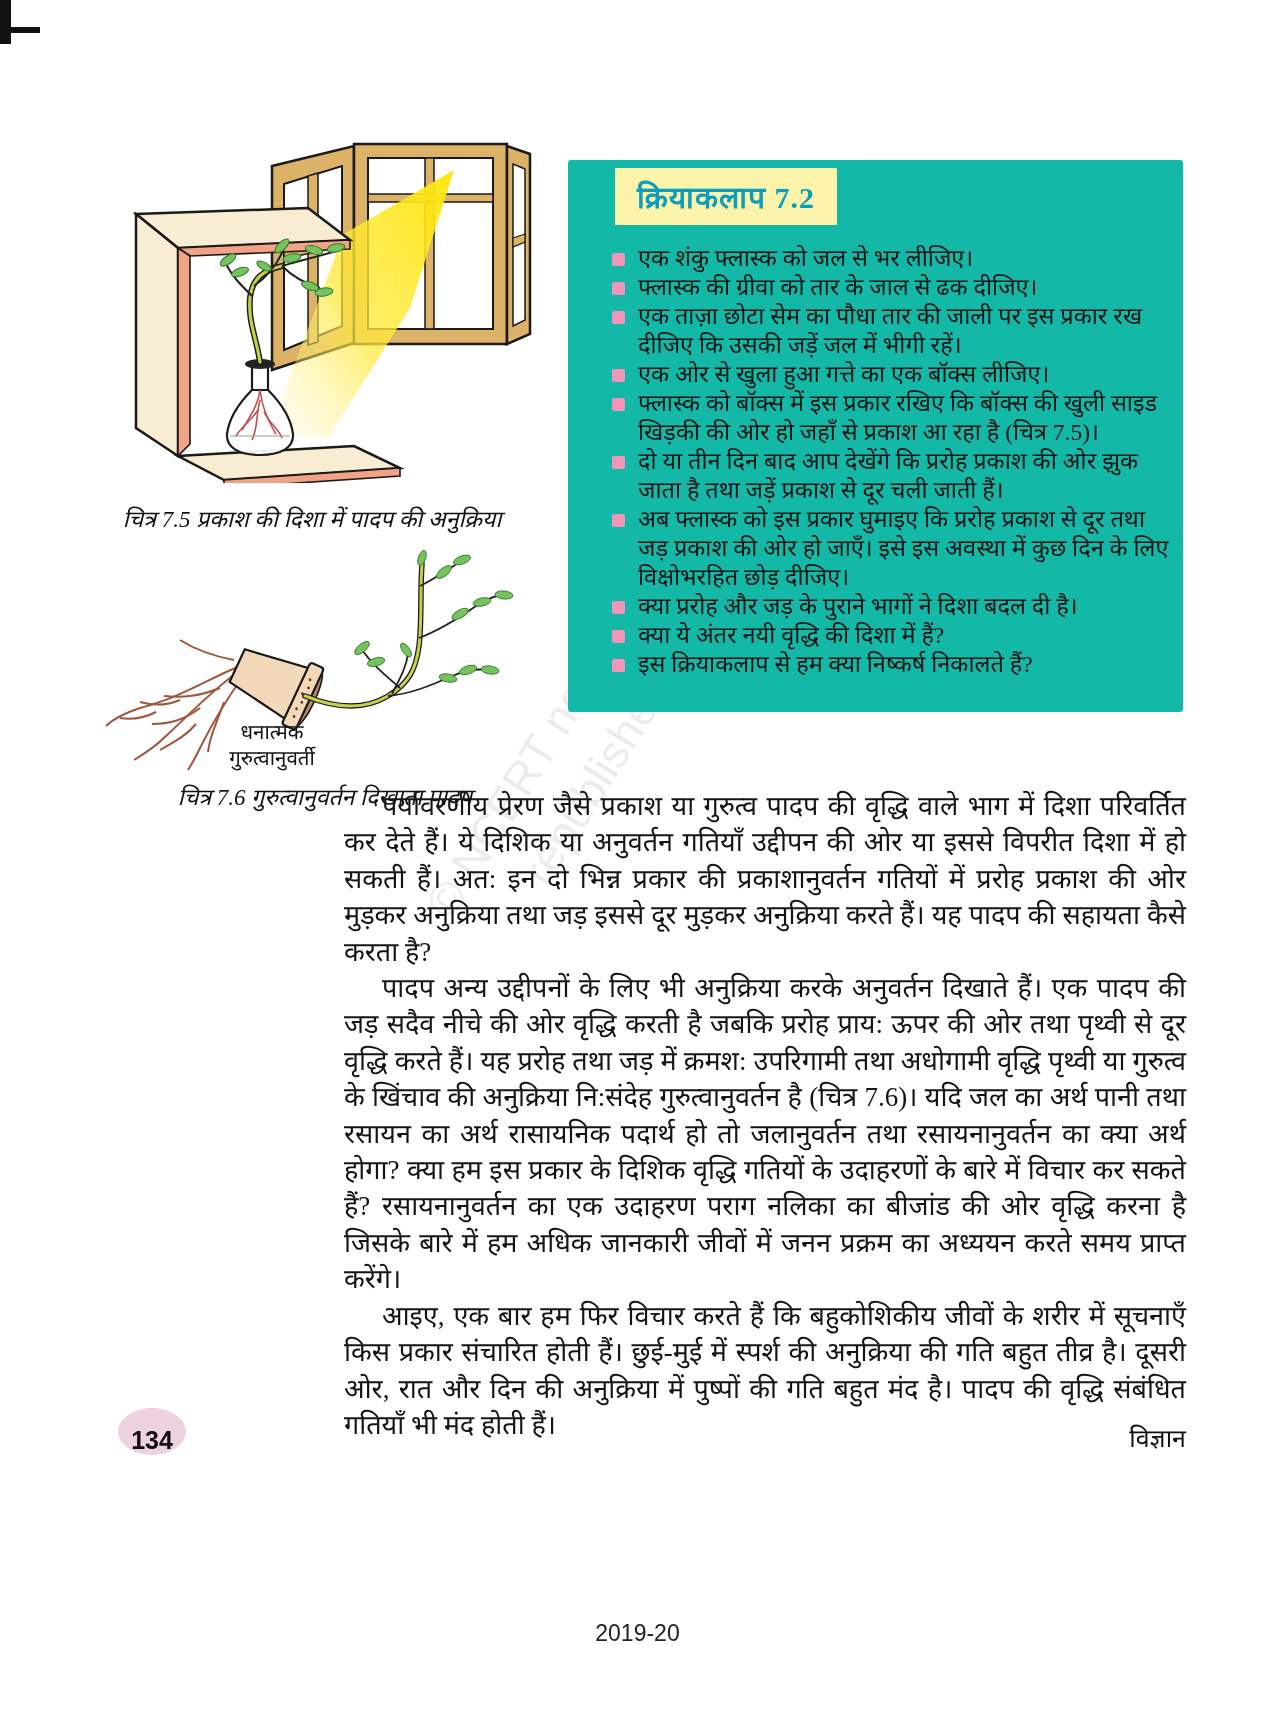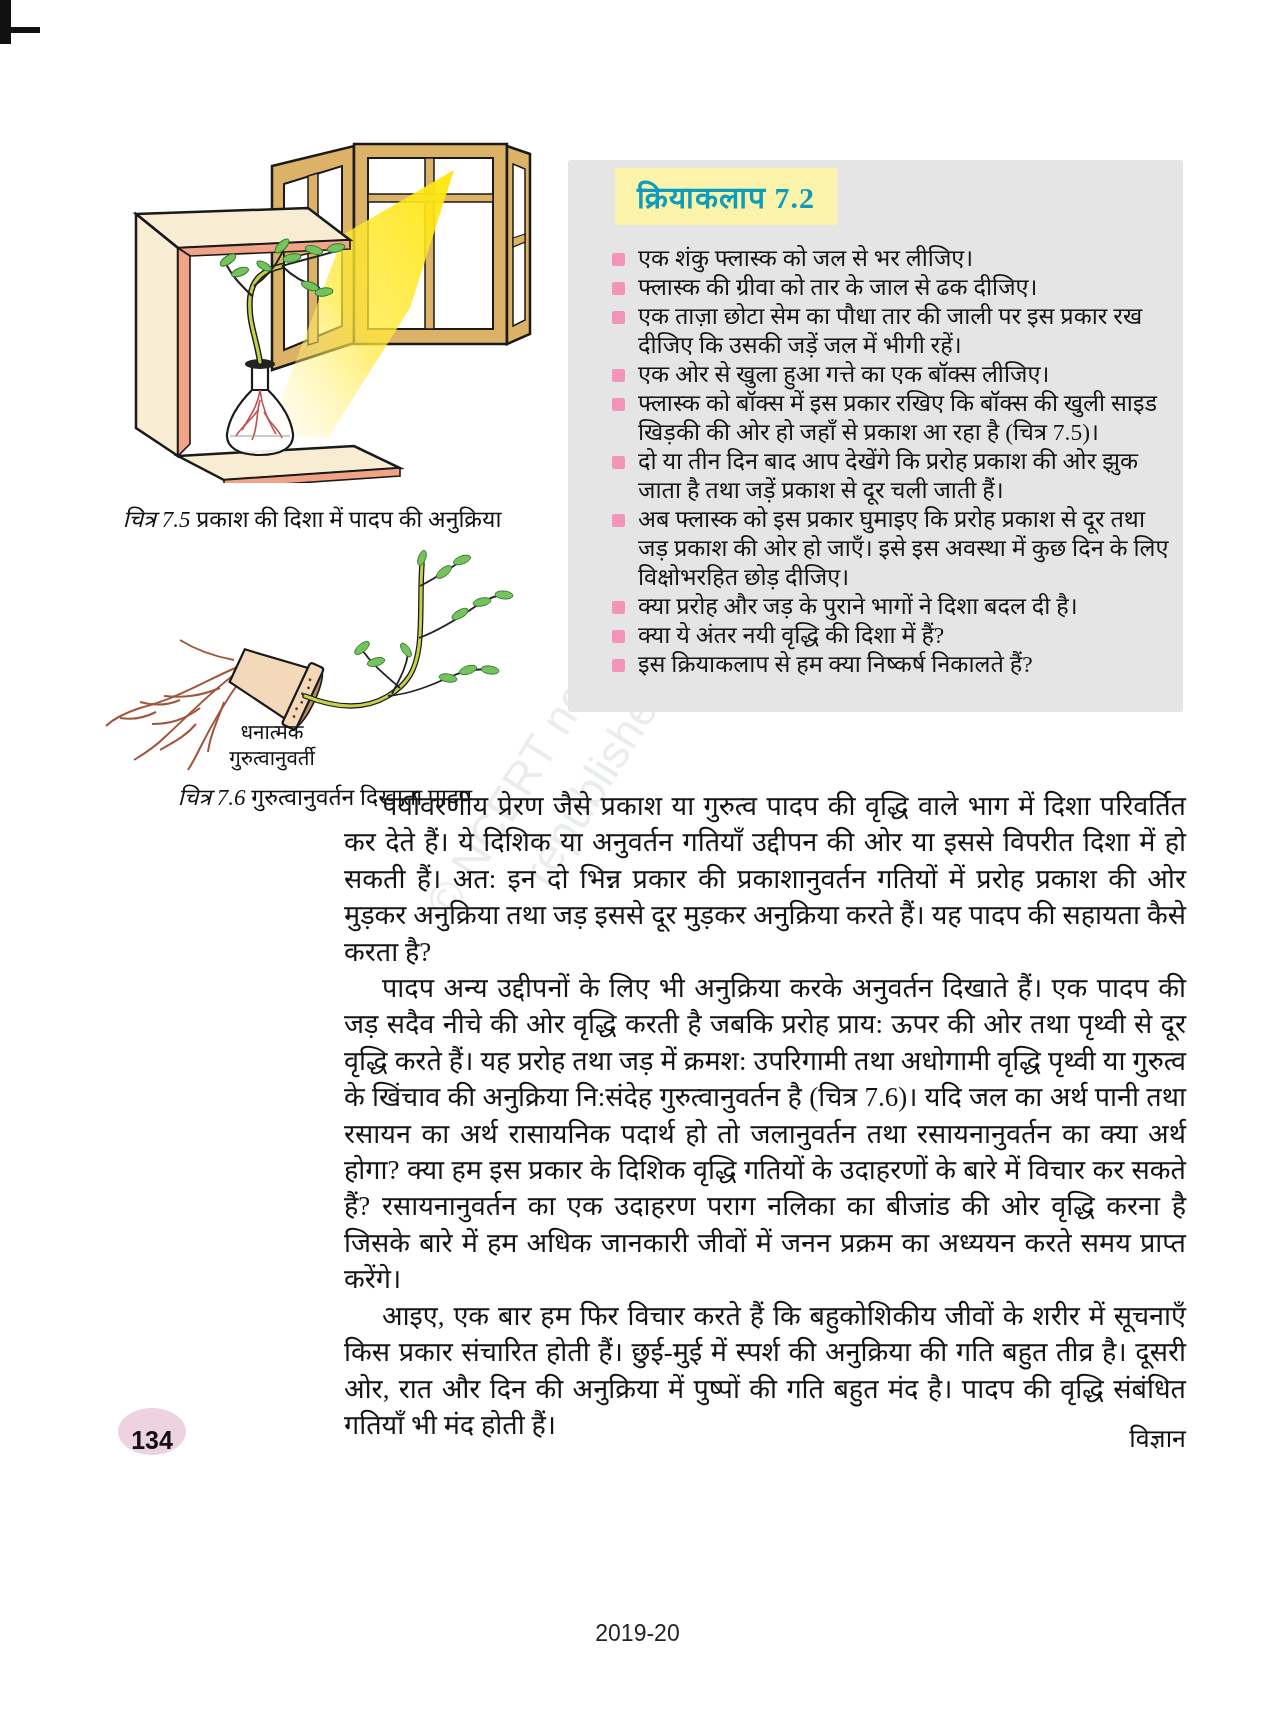--- a/index.html
+++ b/index.html
@@ -16,34 +16,34 @@
     position:absolute;left:430px;top:620px;width:560px;height:460px;
     transform:rotate(-58deg);color:rgba(120,140,150,0.16);
     font-size:46px;text-align:center;line-height:1.4;pointer-events:none;
     font-family:"Liberation Sans","DejaVu Sans",sans-serif;
   }
 
   
   .fig75{position:absolute;left:92px;top:138px;width:440px;height:345px;}
   .caption{position:absolute;text-align:center;font-size:23px;color:#111;}
   .caption .cap-label{font-weight:normal;font-style:italic;}
-  .caption .cap-text{margin-top:17px;}
+  .caption .cap-text{font-style:italic;margin-top:17px;}
   .cap75{left:92px;top:502px;width:440px;}
   .cap76{left:100px;top:780px;width:450px;}
 
   
   .fig76{position:absolute;left:100px;top:538px;width:450px;height:240px;}
   .fig-label{position:absolute;font-size:20.5px;color:#111;line-height:1.25;text-align:center;}
   .lbl-neg{left:468px;top:44px;width:115px;text-align:left;}
   .lbl-pos{left:112px;top:182px;width:120px;}
 
   
   .activity{
     position:absolute;left:568px;top:160px;width:615px;height:552px;
-    background:#e5e5e5;border-radius:3px;
+    background:#14b8a6;border-radius:3px;
   }
   .activity-titlebar{
     position:absolute;left:47px;top:8px;width:222px;height:57px;
     background:#fcf3ab;display:flex;align-items:center;justify-content:center;
   }
   .activity-title{
     font-weight:bold;font-size:30px;color:#0d9cbd;letter-spacing:1px;
   }
   .activity-list{
     position:absolute;left:0;top:76px;width:100%;margin:8px;padding:0;list-style:none;

